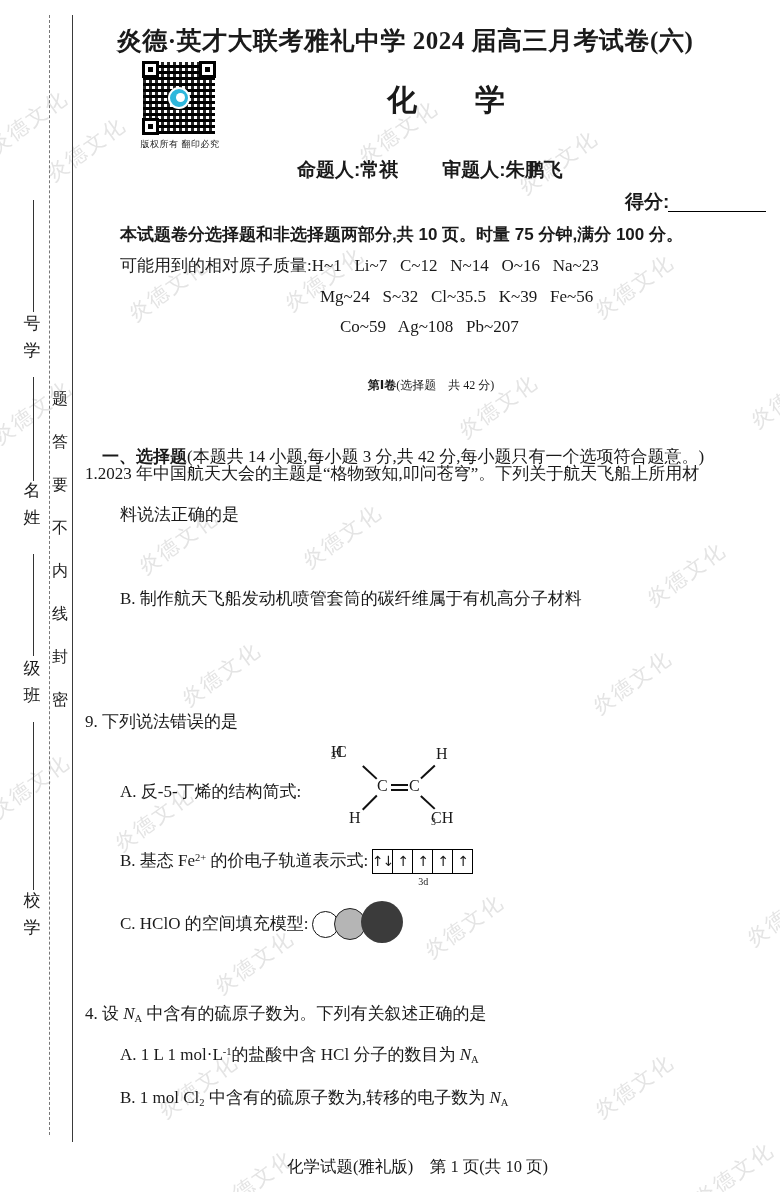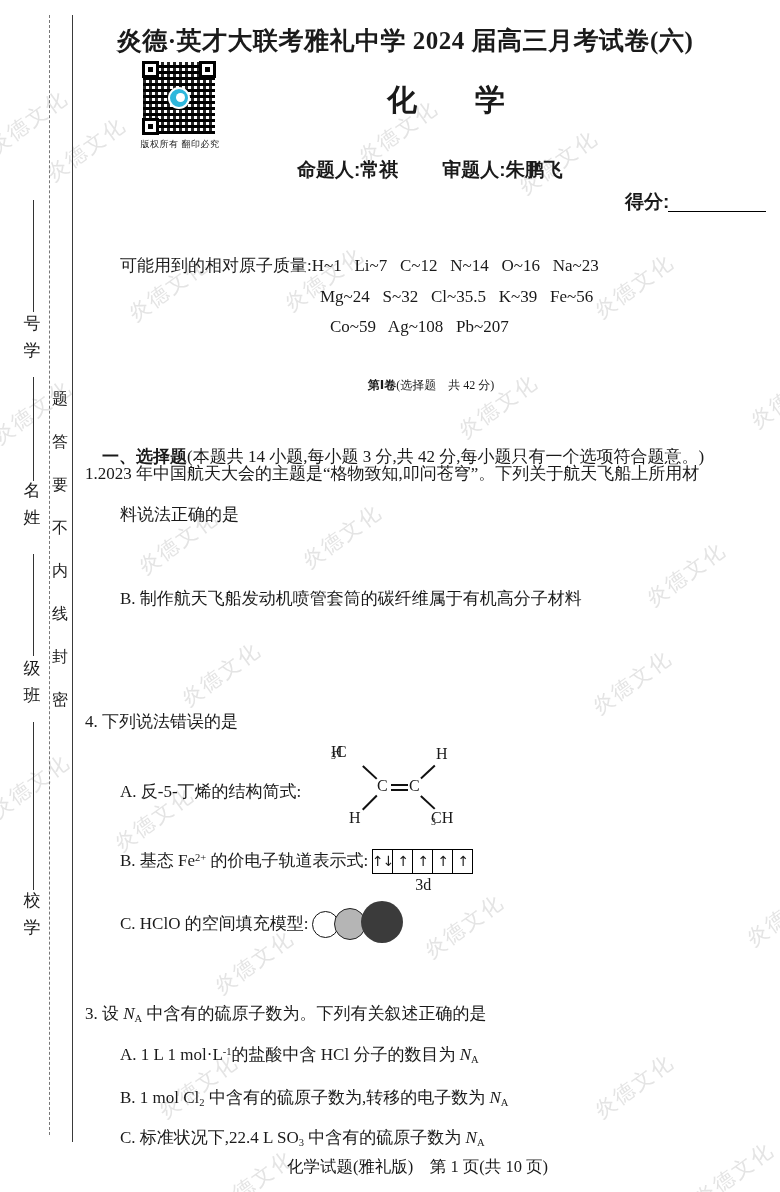--- a/index.html
+++ b/index.html
@@ -45,21 +45,21 @@
   .score-line{position:absolute;left:668px;top:211px;width:98px;height:0;border-bottom:1.5px solid #000;}
   
   .mol{position:absolute;left:325px;top:741px;width:162px;height:98px;font-size:16px;}
   .mol span{position:absolute;white-space:pre;}
   .bond{position:absolute;height:1.5px;background:#111;transform-origin:0 50%;}
   
   .orb{display:flex;margin-left:5px;position:relative;}
   .orb-cell{width:21px;height:25px;border:1px solid #000;margin-left:-1px;box-sizing:border-box;
             display:flex;align-items:center;justify-content:center;font-size:14px;letter-spacing:-1px;
             font-family:"DejaVu Sans",sans-serif;}
-  .orb-label{position:absolute;top:26px;left:0;right:0;text-align:center;font-size:16px;
+  .orb-label{position:absolute;top:26px;left:0;right:0;text-align:center;font-size:10px;
              font-family:"Liberation Serif",serif;letter-spacing:0;}
   .flexrow{display:flex;align-items:center;}
   
   .sf{position:absolute;border-radius:50%;box-sizing:border-box;}
   .sf-s{left:312px;top:911px;width:27px;height:27px;border:1.5px solid #111;background:#fff;z-index:1;}
   .sf-m{left:334px;top:908px;width:32px;height:32px;border:1px solid #222;background:#b5b5b5;z-index:2;}
   .sf-l{left:361px;top:901px;width:42px;height:42px;background:#3b3b3b;z-index:3;}
   .footer{position:absolute;left:0;right:0;top:1156px;padding-left:55px;text-align:center;
           font-size:16.5px;white-space:pre;}
 </style>
@@ -146,37 +146,38 @@
   </div>
 
   <div class="setters sans">
     <span>命题人:常祺</span>
     <span>审题人:朱鹏飞</span>
   </div>
 
   <div class="score sans">得分:</div>
   <div class="score-line"></div>
 
+  <div class="t sans" style="left:120px;top:224px;font-weight:600">本试题卷分选择题和非选择题两部分,共 10 页。时量 75 分钟,满分 100 分。</div>
   <div class="t" style="left:120px;top:255px">可能用到的相对原子质量:H~1   Li~7   C~12   N~14   O~16   Na~23</div>
   <div class="t" style="left:320px;top:286px">Mg~24   S~32   Cl~35.5   K~39   Fe~56</div>
-  <div class="t" style="left:330px;top:316px">Co~59   Ag~108   Pb~207</div>
+  <div class="t" style="left:340px;top:316px">Co~59   Ag~108   Pb~207</div>
 
   <div class="t" style="left:85px;right:15px;top:362px;text-align:center;font-size:12px">
     <b class="sans">第Ⅰ卷</b><span>(选择题　共 42 分)</span>
   </div>
 
   <div class="t" style="left:85px;top:424px">
     <b class="sans">一、选择题</b><span>(本题共 14 小题,每小题 3 分,共 42 分,每小题只有一个选项符合题意。)</span>
   </div>
 
   <div class="t" style="left:85px;top:463px">1.2023 年中国航天大会的主题是“格物致知,叩问苍穹”。下列关于航天飞船上所用材</div>
   <div class="t" style="left:120px;top:504px">料说法正确的是</div>
   <div class="t" style="left:120px;top:588px">B. 制作航天飞船发动机喷管套筒的碳纤维属于有机高分子材料</div>
 
-  <div class="t" style="left:85px;top:711px">4. 下列说法错误的是</div>
+  <div class="t" style="left:85px;top:711px">9. 下列说法错误的是</div>
 
   <div class="t" style="left:120px;top:781px">A. 反-5-丁烯的结构简式:</div>
   <div class="mol">
     <span style="left:6px;top:2px"><span>H</span><sub>3</sub><span>C</span></span>
     <span style="left:111px;top:4px">H</span>
     <span style="left:52px;top:36px">C</span>
     <span style="left:84px;top:36px">C</span>
     <span style="left:24px;top:68px">H</span>
     <span style="left:106px;top:68px"><span>CH</span><sub>3</sub></span>
     <div class="bond" style="left:38px;top:24px;width:19px;transform:rotate(43deg)"></div>
@@ -198,20 +199,19 @@
       <span class="orb-label">3d</span>
     </span>
   </div>
 
   <div class="t" style="left:120px;top:913px">C. HClO 的空间填充模型:</div>
   <div class="sf sf-s"></div>
   <div class="sf sf-m"></div>
   <div class="sf sf-l"></div>
 
 
-  <div class="t" style="left:85px;top:1003px"><span>3. 设 </span><i>N</i><sub>A</sub><span> 中含有的硫原子数为。下列有关叙述正确的是</span></div>
+  <div class="t" style="left:85px;top:1003px"><span>4. 设 </span><i>N</i><sub>A</sub><span> 中含有的硫原子数为。下列有关叙述正确的是</span></div>
   <div class="t" style="left:120px;top:1044px"><span>A. 1 L 1 mol·L</span><sup>-1</sup><span>的盐酸中含 HCl 分子的数目为 </span><i>N</i><sub>A</sub></div>
   <div class="t" style="left:120px;top:1087px"><span>B. 1 mol Cl</span><sub>2</sub><span> 中含有的硫原子数为,转移的电子数为 </span><i>N</i><sub>A</sub></div>
-  <div class="t" style="left:120px;top:1127px"><span>C. 标准状况下,22.4 L SO</span><sub>3</sub><span> 中含有的硫原子数为 </span><i>N</i><sub>A</sub></div>
 
   <div class="footer">化学试题(雅礼版)　第 1 页(共 10 页)</div>
 
 </div>
 
 </body></html>

